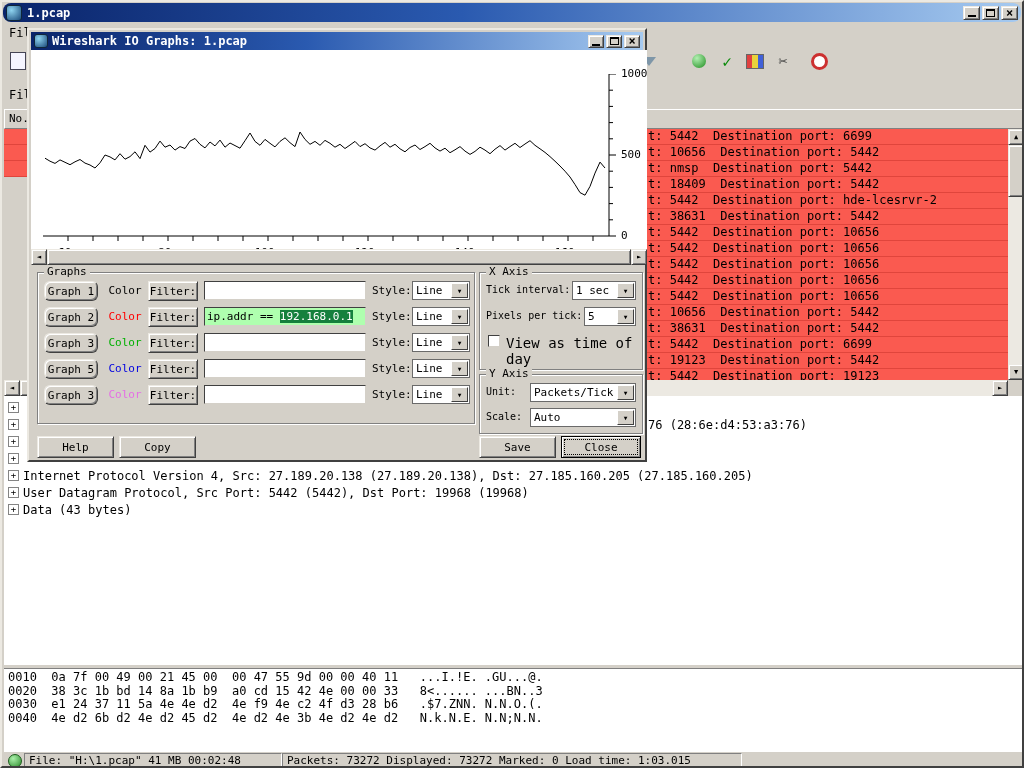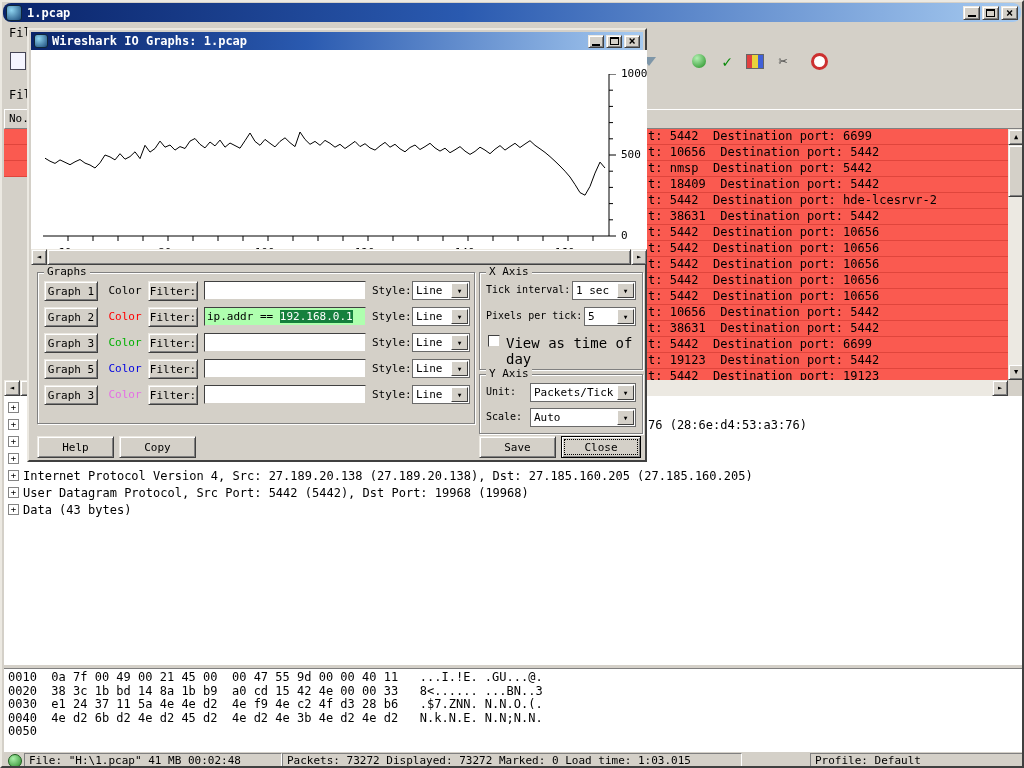--- a/index.html
+++ b/index.html
@@ -92,21 +92,21 @@
   #io-plot{position:absolute;left:12px;top:24px;}
   .ytick{position:absolute;left:590px;width:30px;font-size:11px;}
   .xtick{position:absolute;top:196px;width:40px;text-align:center;font-size:11px;}
   .dlg-scroll{position:absolute;left:2px;top:219px;width:616px;height:16px;background:#ece9e2;}
   .dthumb{position:absolute;left:16px;right:16px;top:0;height:16px;background:#d4d0c8;border:1px solid;
     border-color:#ece9e2 #404040 #404040 #ece9e2;box-shadow:inset 1px 1px 0 #fff,inset -1px -1px 0 #808080;box-sizing:border-box;}
   .gb-graphs{left:8px;top:242px;width:436px;height:150px;}
   .gb-x{left:450px;top:242px;width:162px;height:96px;}
   .gb-y{left:450px;top:344px;width:162px;height:58px;}
   .grow{position:absolute;left:0;width:100%;height:22px;}
-  .gbtn{left:6px;top:0;width:54px;height:20px;}
+  .gbtn{left:6px;top:0;width:54px;height:20px;border-radius:6px;}
   .gcolor{position:absolute;left:68px;top:3px;width:38px;text-align:center;font-size:11px;}
   .fbtn{left:110px;top:0;width:50px;height:20px;}
   .ginput{position:absolute;left:166px;top:0;width:162px;height:19px;background:#fff;border:1px solid;
     border-color:#404040 #d4d0c8 #d4d0c8 #404040;font-size:11px;line-height:17px;padding:0 2px;
     white-space:pre;overflow:hidden;box-sizing:border-box;}
   .seltext{color:#fff;}
   .gstyle{position:absolute;left:334px;top:3px;font-size:11px;}
   .gcombo{left:374px;top:0;width:58px;}
   .xa-label{position:absolute;left:6px;font-size:10px;white-space:pre;}
   .checkbox{position:absolute;left:8px;top:62px;width:12px;height:12px;background:#fff;border:1px solid;
@@ -241,29 +241,27 @@
     </div>
   </div>
 
   <div class="splitter"></div>
   <div class="hexpane">
     <div>
         <div class="hex-row">0010  0a 7f 00 49 00 21 45 00  00 47 55 9d 00 00 40 11   ...I.!E. .GU...@.</div>
         <div class="hex-row">0020  38 3c 1b bd 14 8a 1b b9  a0 cd 15 42 4e 00 00 33   8&lt;...... ...BN..3</div>
         <div class="hex-row">0030  e1 24 37 11 5a 4e 4e d2  4e f9 4e c2 4f d3 28 b6   .$7.ZNN. N.N.O.(.</div>
         <div class="hex-row">0040  4e d2 6b d2 4e d2 45 d2  4e d2 4e 3b 4e d2 4e d2   N.k.N.E. N.N;N.N.</div>
-        <div class="hex-row">0050</div>
       </div>
   </div>
 
   <div class="statusbar">
     <span class="expert-dot"></span>
     <span class="spanel" style="left:20px;width:248px">File: "H:\1.pcap" 41 MB 00:02:48</span>
     <span class="spanel" style="left:278px;width:450px">Packets: 73272 Displayed: 73272 Marked: 0 Load time: 1:03.015</span>
-    <span class="spanel" style="left:806px;width:204px">Profile: Default</span>
   </div>
 
   <div class="dialog">
     <div class="dlg-titlebar">
       <span class="app-icon small"></span>
       <span class="dlg-title">Wireshark IO Graphs: 1.pcap</span>
       <span class="tb-buttons">
         <span class="wbtn">
             <span class="g-min"></span>
           </span>

